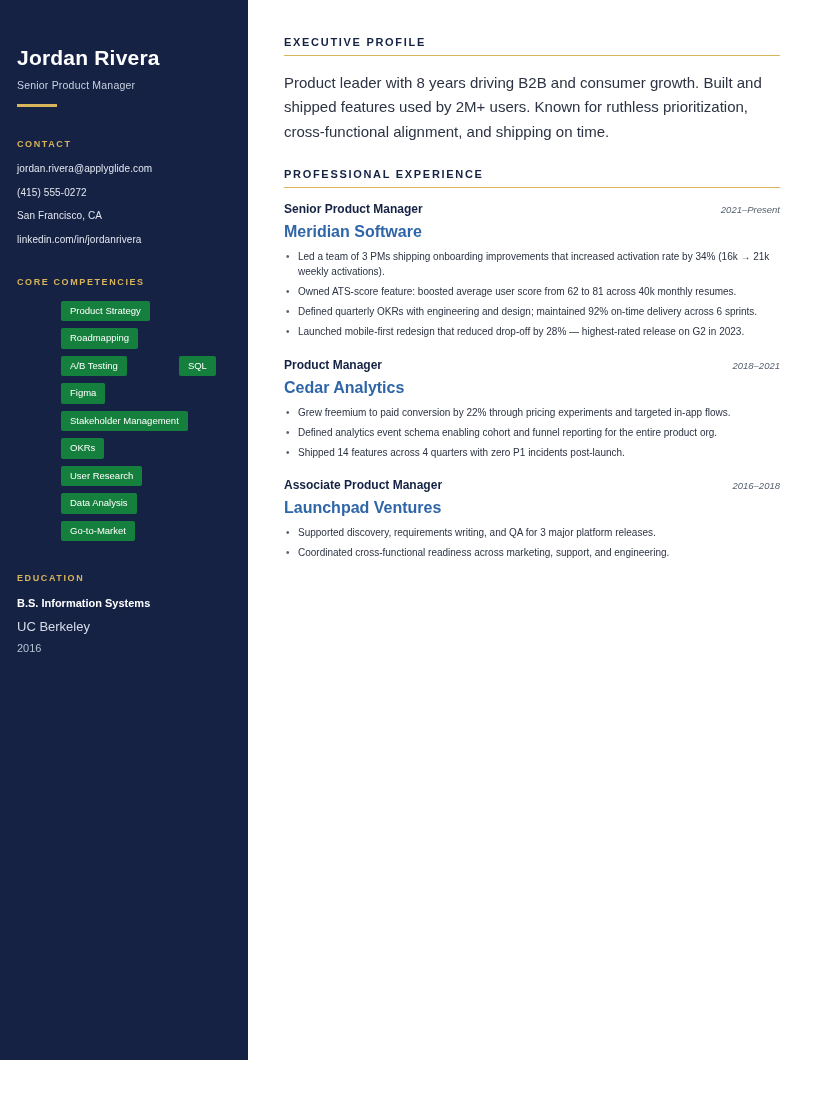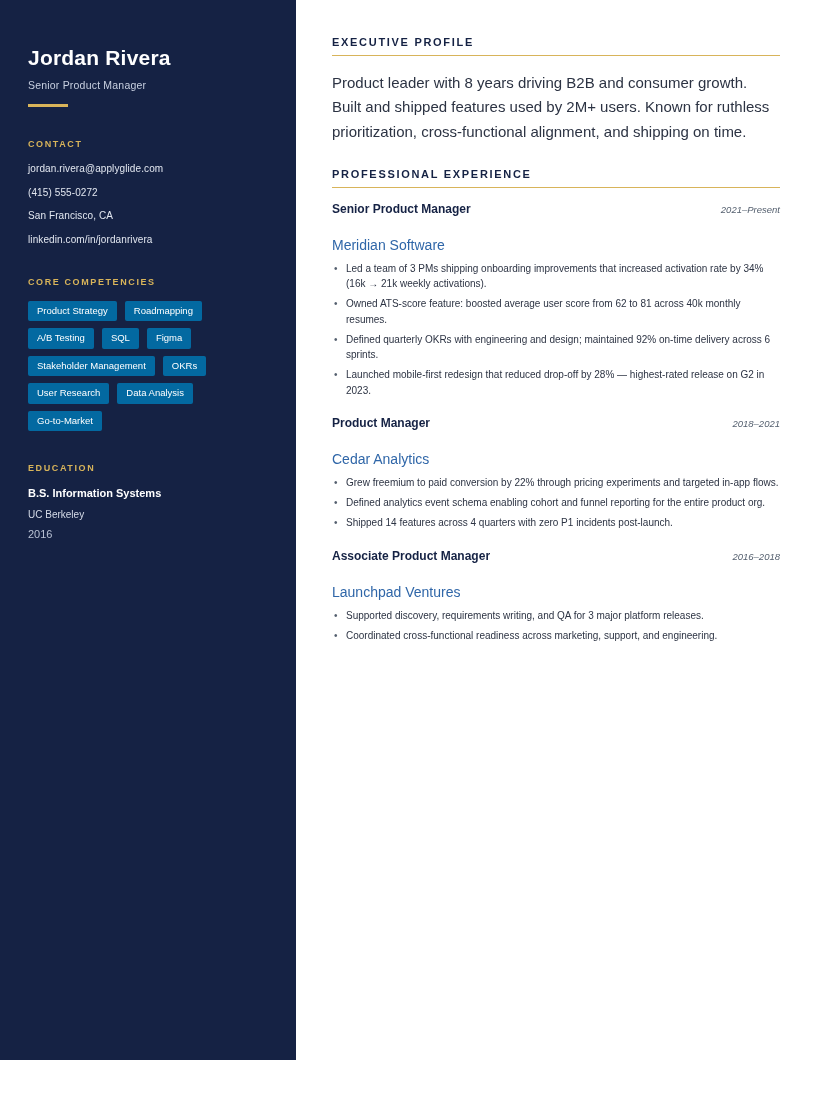--- a/index.html
+++ b/index.html
@@ -18,24 +18,24 @@
   .page {
     width: 816px;
     min-height: 1100px;
     display: flex;
     align-items: stretch;
     background: #ffffff;
   }
 
   
   .sidebar {
-    width: 296px;
+    width: 248px;
     background: #152244;
     color: #ffffff;
-    padding: 30px 28px 0 28px;
+    padding: 30px 28px 0 17px;
     height: 1060px;
   }
   .name {
     font-size: 21px;
     font-weight: bold;
     letter-spacing: 0.2px;
     margin: 16px 0 0 0;
     color: #ffffff;
   }
   .role {
@@ -65,36 +65,37 @@
     margin-bottom: 12.5px;
     letter-spacing: 0.1px;
   }
   .chips {
     display: flex;
     flex-wrap: wrap;
     gap: 7px 8px;
     max-width: 232px;
   }
   .chip {
-    background: #0369a1;
+    background: #15803d;
     color: #ffffff;
     font-size: 9.5px;
     padding: 5px 9px 6px 9px;
     border-radius: 2px;
     white-space: nowrap;
     line-height: 1;
+    margin-left: 44px;
   }
   .edu-degree {
     font-size: 11px;
     font-weight: bold;
     color: #ffffff;
     margin-bottom: 10px;
   }
   .edu-school {
-    font-size: 10px;
+    font-size: 13px;
     color: #d6dce8;
     margin-bottom: 8px;
   }
   .edu-year {
     font-size: 11px;
     color: #b9c2d4;
   }
 
   
   .main {
@@ -128,24 +129,24 @@
     font-size: 12px;
     font-weight: bold;
     color: #152244;
   }
   .job-dates {
     font-size: 9.5px;
     font-style: italic;
     color: #55606f;
   }
   .job-company {
-    font-size: 14px;
-    font-weight: normal;
+    font-size: 16px;
+    font-weight: bold;
     color: #2f66a8;
-    margin-top: 21px;
+    margin-top: 7px;
     margin-bottom: 8px;
   }
   ul.bullets {
     list-style: none;
     margin: 0;
     padding: 0;
   }
   ul.bullets li {
     position: relative;
     padding-left: 14px;

